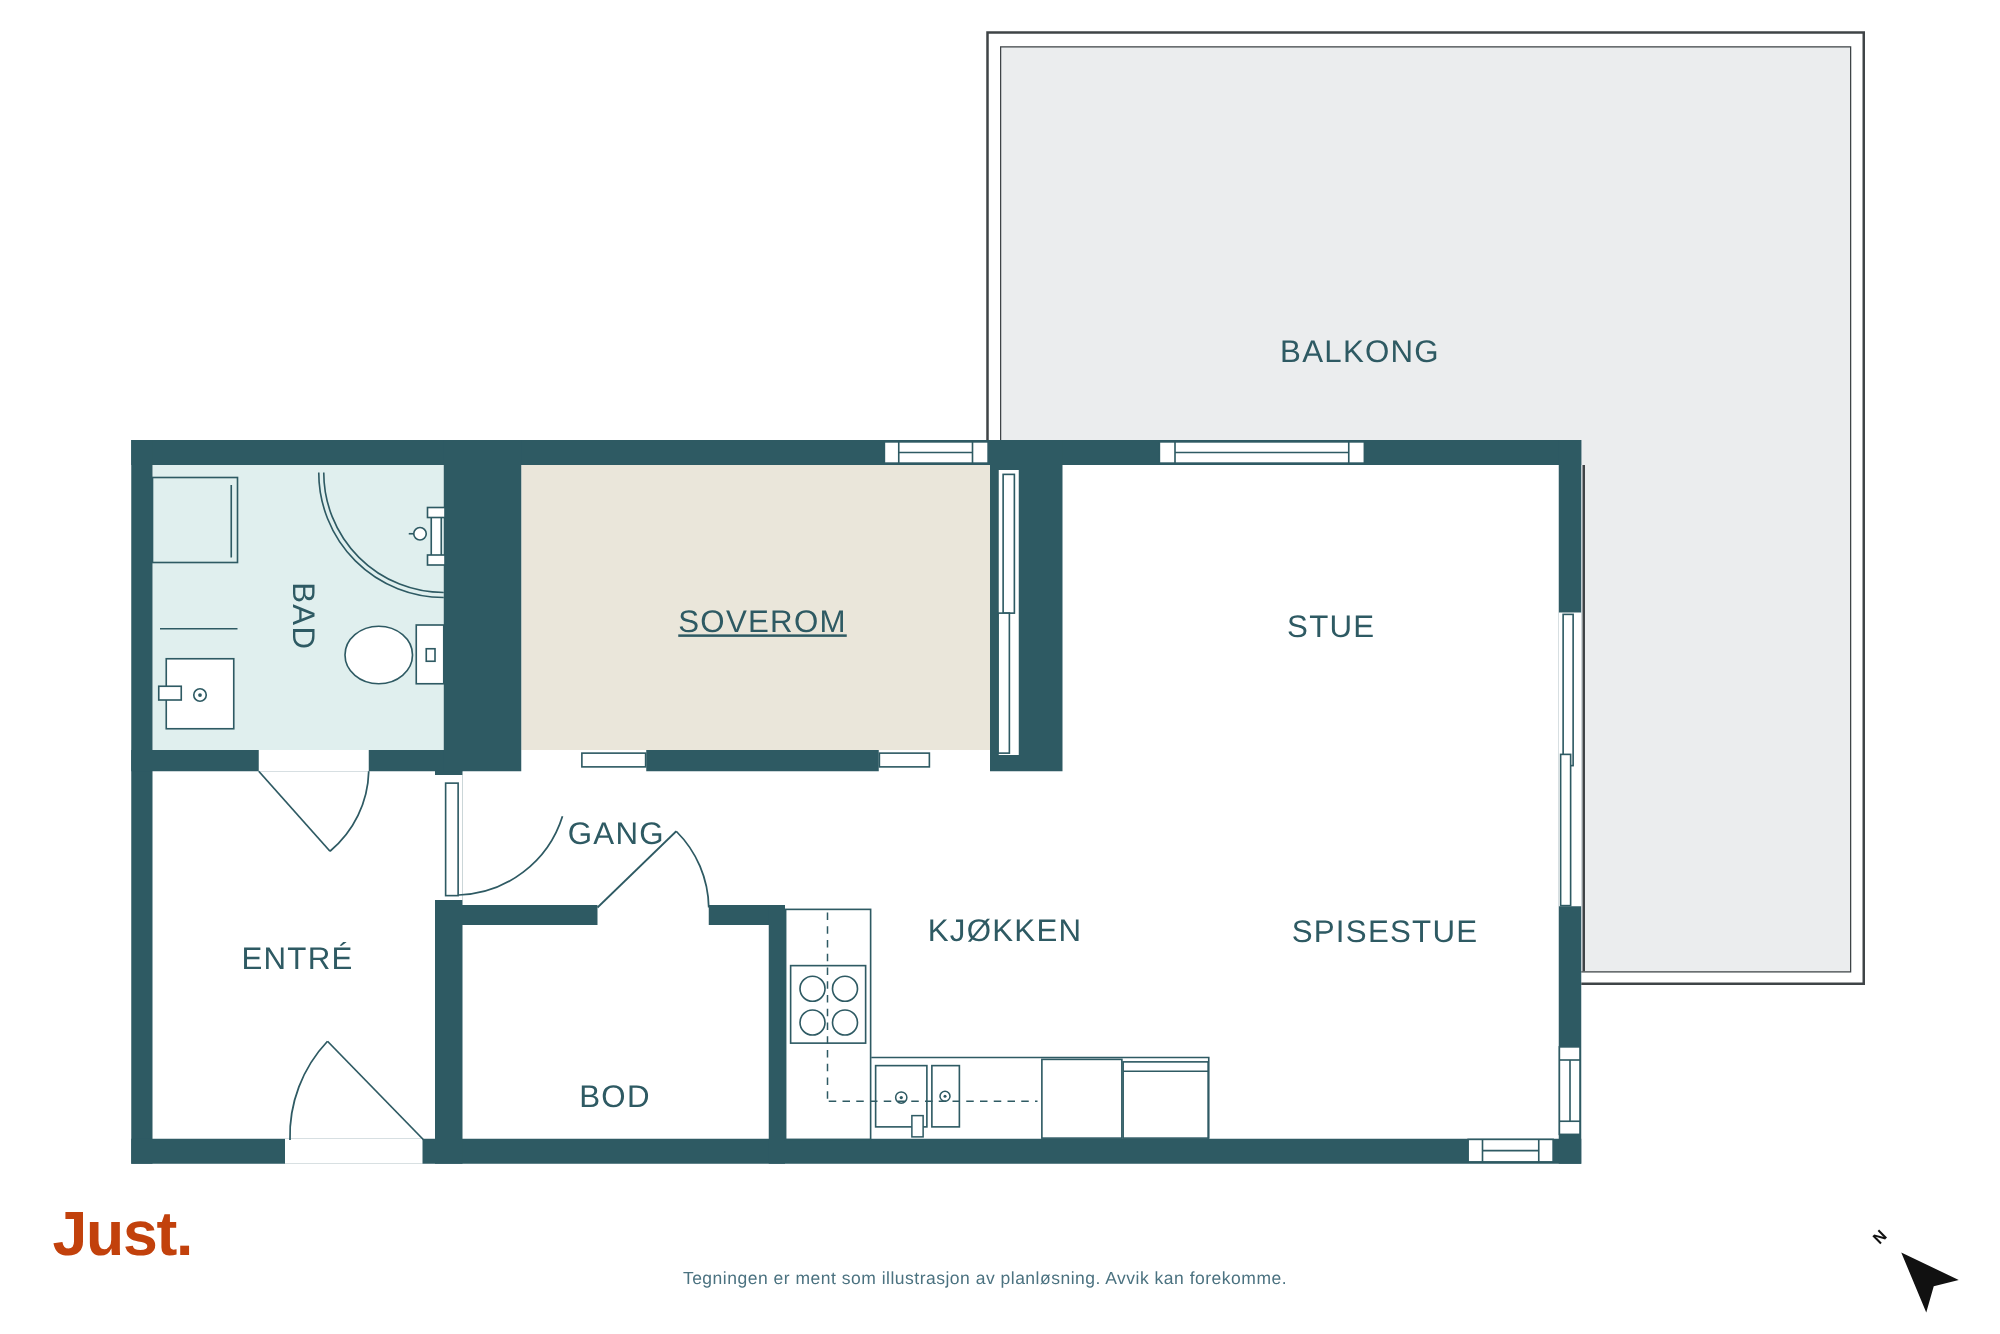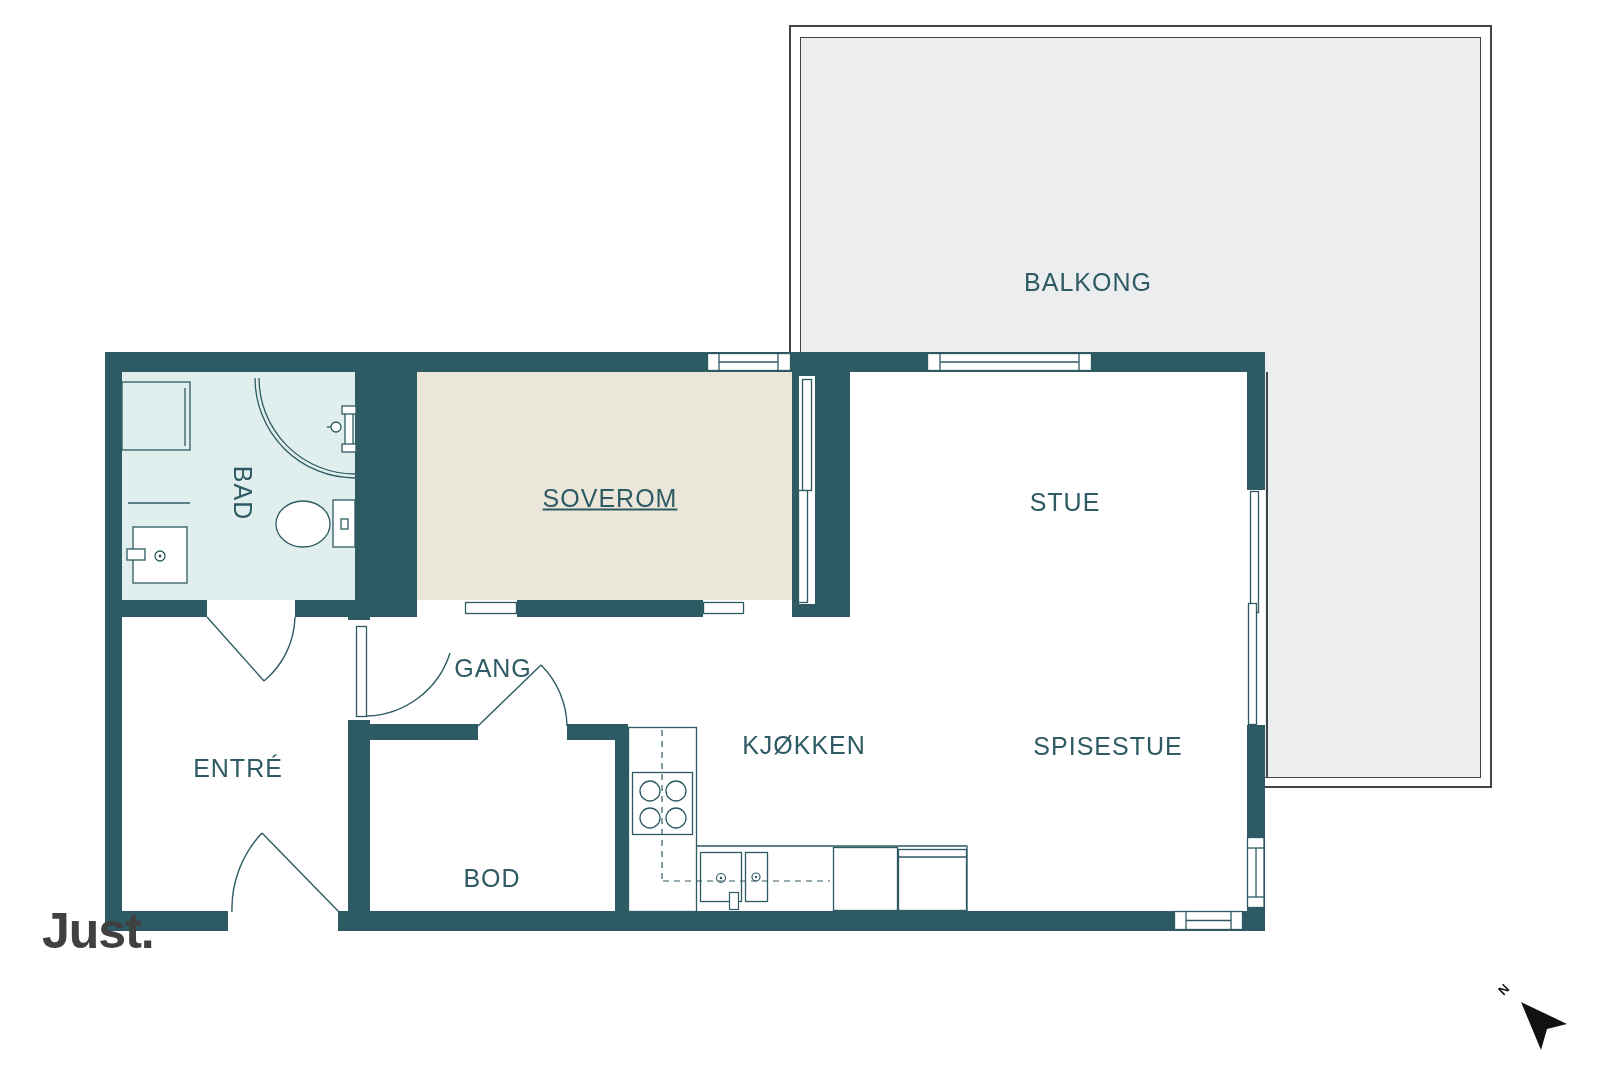--- a/index.html
+++ b/index.html
@@ -19,22 +19,22 @@
     border:1px solid #3f4447;background:#ebedee;
   }
   .balcony-edge-v{position:absolute;left:1266px;top:372px;width:2px;height:405px;background:#3f4447;}
   .lbl{
     position:absolute;transform:translate(-50%,-50%);
     color:#2e5a63;font-size:25px;letter-spacing:1px;white-space:nowrap;
   }
   .lbl-rot{transform:translate(-50%,-50%) rotate(90deg);}
   .overlay{position:absolute;left:0;top:0;pointer-events:none;}
   .logo{
-    position:absolute;left:42px;top:902px;
-    color:#404040;font-size:50px;font-weight:bold;letter-spacing:-1px;
+    position:absolute;left:42px;top:958px;
+    color:#c2410c;font-size:50px;font-weight:bold;letter-spacing:-1px;
   }
   .disclaimer{
     position:absolute;left:0;top:1014px;width:1576px;text-align:center;
     color:#4b7280;font-size:14px;letter-spacing:0.4px;
   }
   .north-n{
     position:absolute;left:1499px;top:982px;color:#111111;
     font-size:13px;font-weight:bold;transform:rotate(-45deg);
   }
 </style>
@@ -195,15 +195,16 @@
       <line x1="662" y1="730" x2="662" y2="881"></line>
       <line x1="663" y1="881" x2="830" y2="881"></line>
     </g>
 
     <g>
       <polygon points="1521,1002 1567,1024 1547,1029 1541,1050" fill="#111111"></polygon>
     </g>
   </svg>
 
   <div class="logo">Just.</div>
+  <div class="disclaimer">Tegningen er ment som illustrasjon av planløsning. Avvik kan forekomme.</div>
   <div class="north-n">N</div>
 
 </div>
 
 </body></html>

